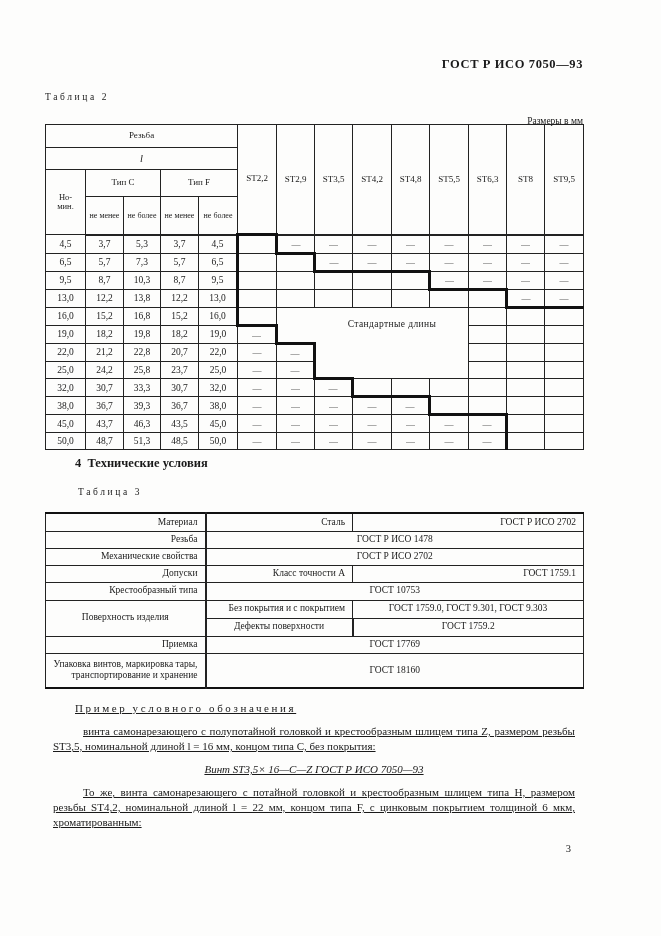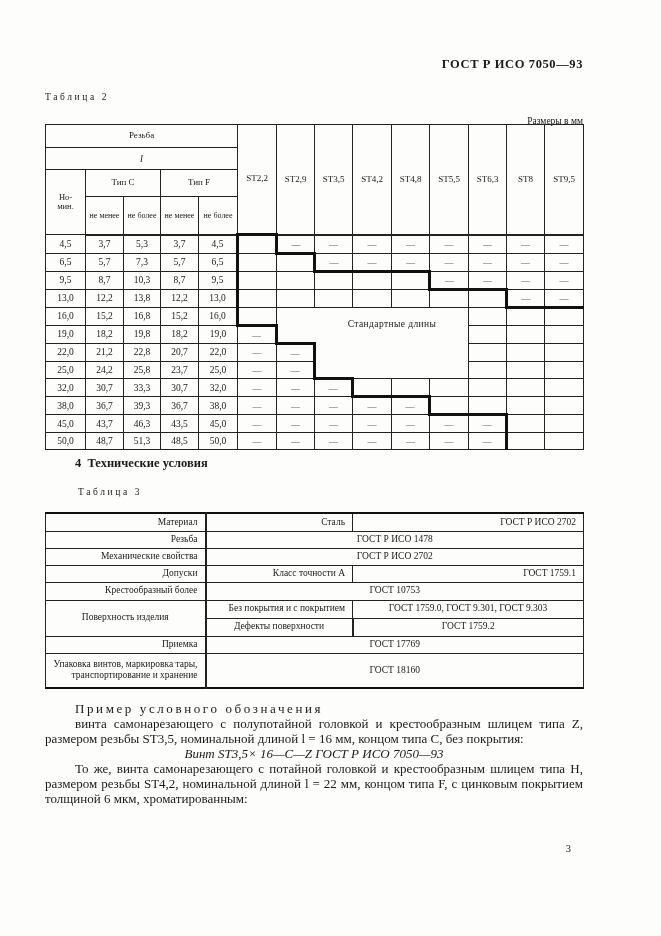--- a/index.html
+++ b/index.html
@@ -32,24 +32,24 @@
   .t2 .hr{border-right-style:hidden;}
   .stdlabel{position:absolute;left:296px;top:195px;width:102px;
             font-size:9.5px;letter-spacing:0.4px;white-space:nowrap;text-align:center;}
   .sec-h{position:absolute;top:456px;left:30px;font-size:12.5px;font-weight:bold;white-space:pre;}
   .t3wrap{position:absolute;top:512px;left:0;width:538px;}
   .t3{border:1px solid #222;border-top:2px solid #111;border-bottom:2px solid #111;}
   .t3 td{border:1px solid #222;font-size:9.5px;padding:1px 7px;
          vertical-align:middle;text-align:right;line-height:11.5px;}
   .t3 td.c{text-align:center;}
   .t3 td.divR{border-right-width:2px;}
-  .examples{position:absolute;top:701px;width:538px;font-size:13px;
-            line-height:15px;text-align:justify;}
+  .examples{position:absolute;top:701px;width:538px;font-size:11px;
+            line-height:15px;text-align:justify;text-decoration:underline;}
   .examples .lead{letter-spacing:2.6px;text-indent:30px;text-align:left;white-space:nowrap;}
-  .examples p{margin:0;text-indent:30px;}
+  .examples p{margin:8px;text-indent:30px;}
   .desig{text-align:center;font-style:italic;margin:6px 0 5px 0;text-indent:0 !important;}
   .pagenum{position:absolute;top:843px;width:538px;text-align:right;
            padding-right:12px;box-sizing:border-box;font-size:10.5px;}
 </style>
 </head>
 <body>
 
 <div class="page">
   <div class="content">
 
@@ -327,21 +327,21 @@
             <tr style="height: 17px;">
               <td class="divR">Механические свойства</td>
               <td colspan="2" class="c">ГОСТ Р ИСО 2702</td>
             </tr>
             <tr style="height: 17px;">
               <td class="divR">Допуски</td>
               <td>Класс точности А</td>
               <td>ГОСТ 1759.1</td>
             </tr>
             <tr style="height: 18px;">
-              <td class="divR">Крестообразный более</td>
+              <td class="divR">Крестообразный типа</td>
               <td colspan="2" class="c">ГОСТ 10753</td>
             </tr>
             <tr style="height: 18px;">
               <td rowspan="2" class="c divR">Поверхность изделия</td>
               <td>Без покрытия и с покрытием</td>
               <td class="c">ГОСТ 1759.0, ГОСТ 9.301, ГОСТ 9.303</td>
             </tr>
             <tr style="height: 18px;">
               <td class="c divR">Дефекты поверхности</td>
               <td class="c">ГОСТ 1759.2</td>

